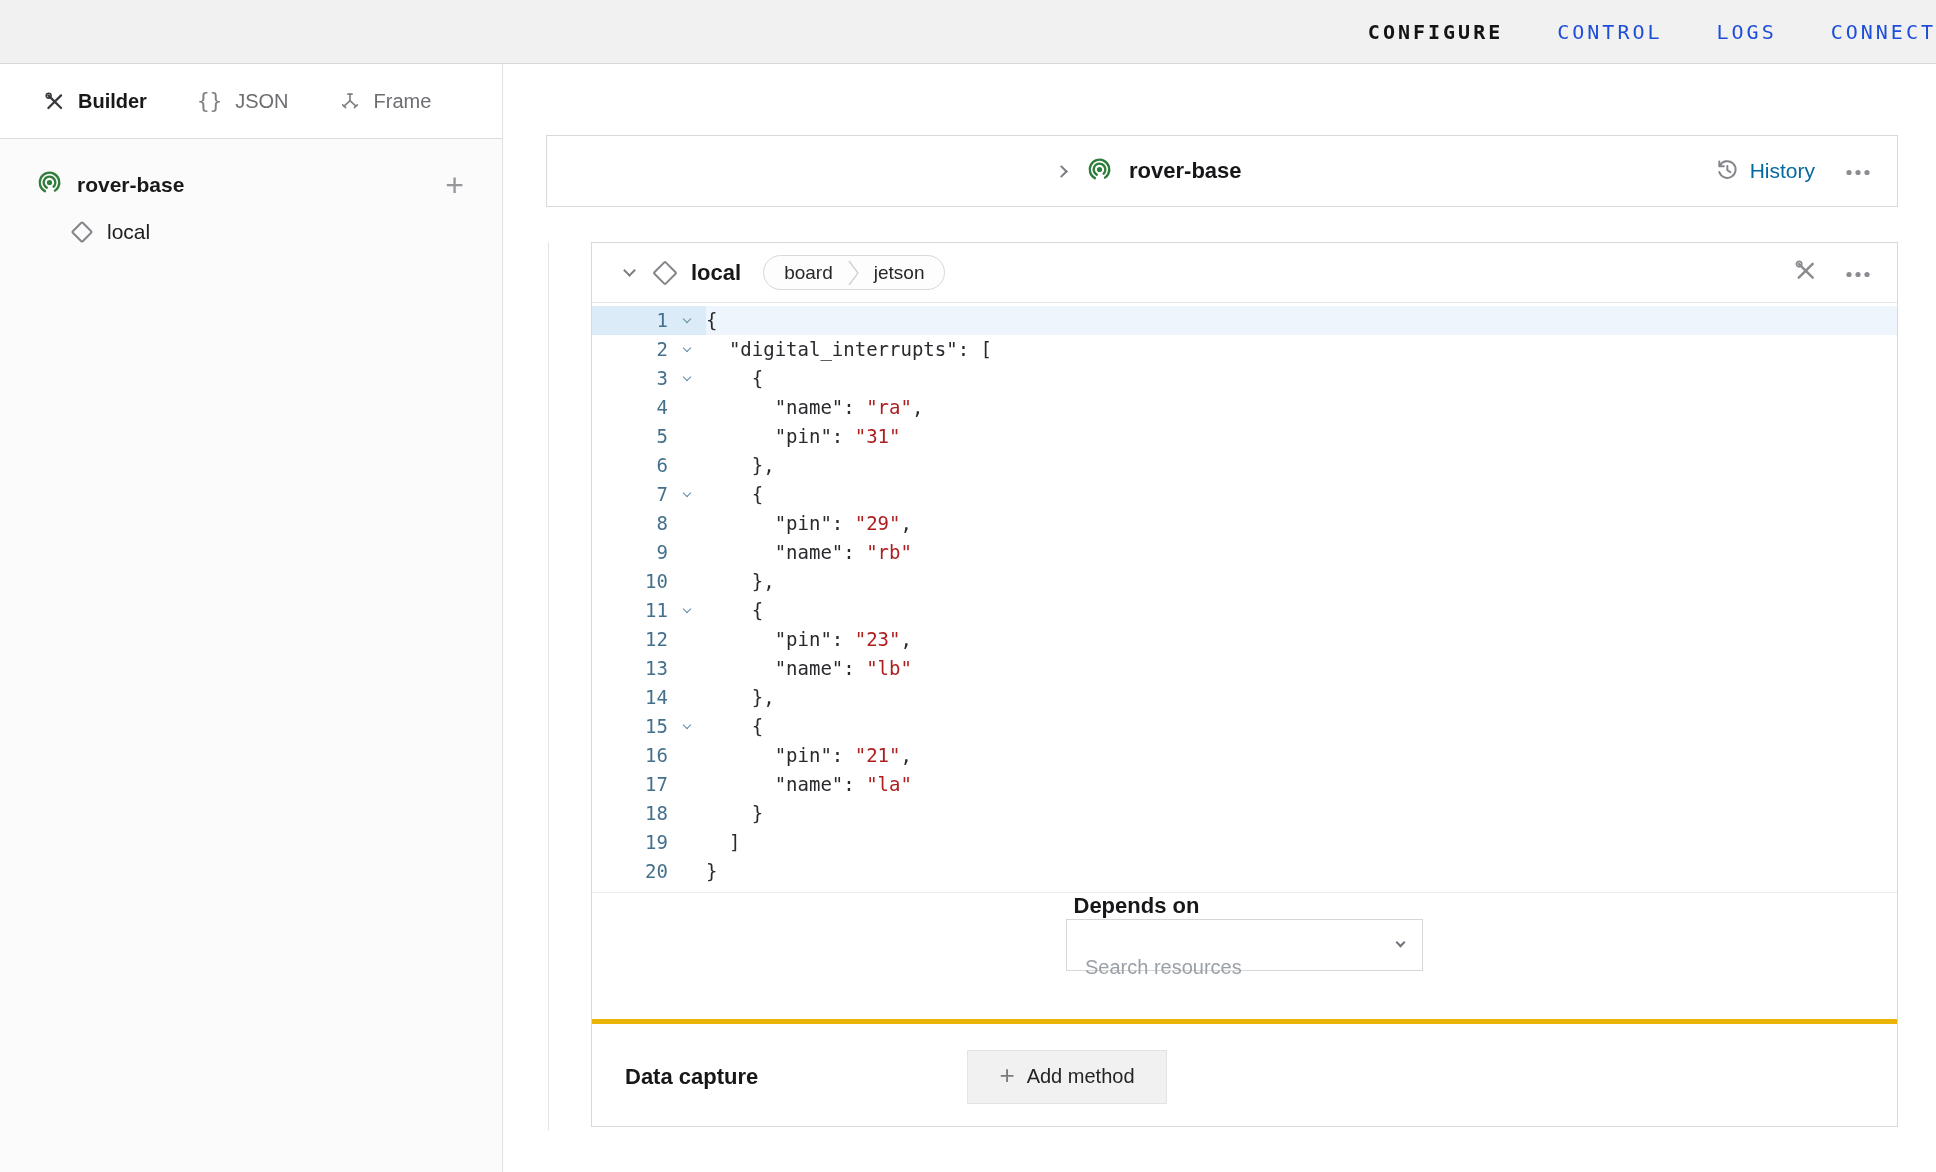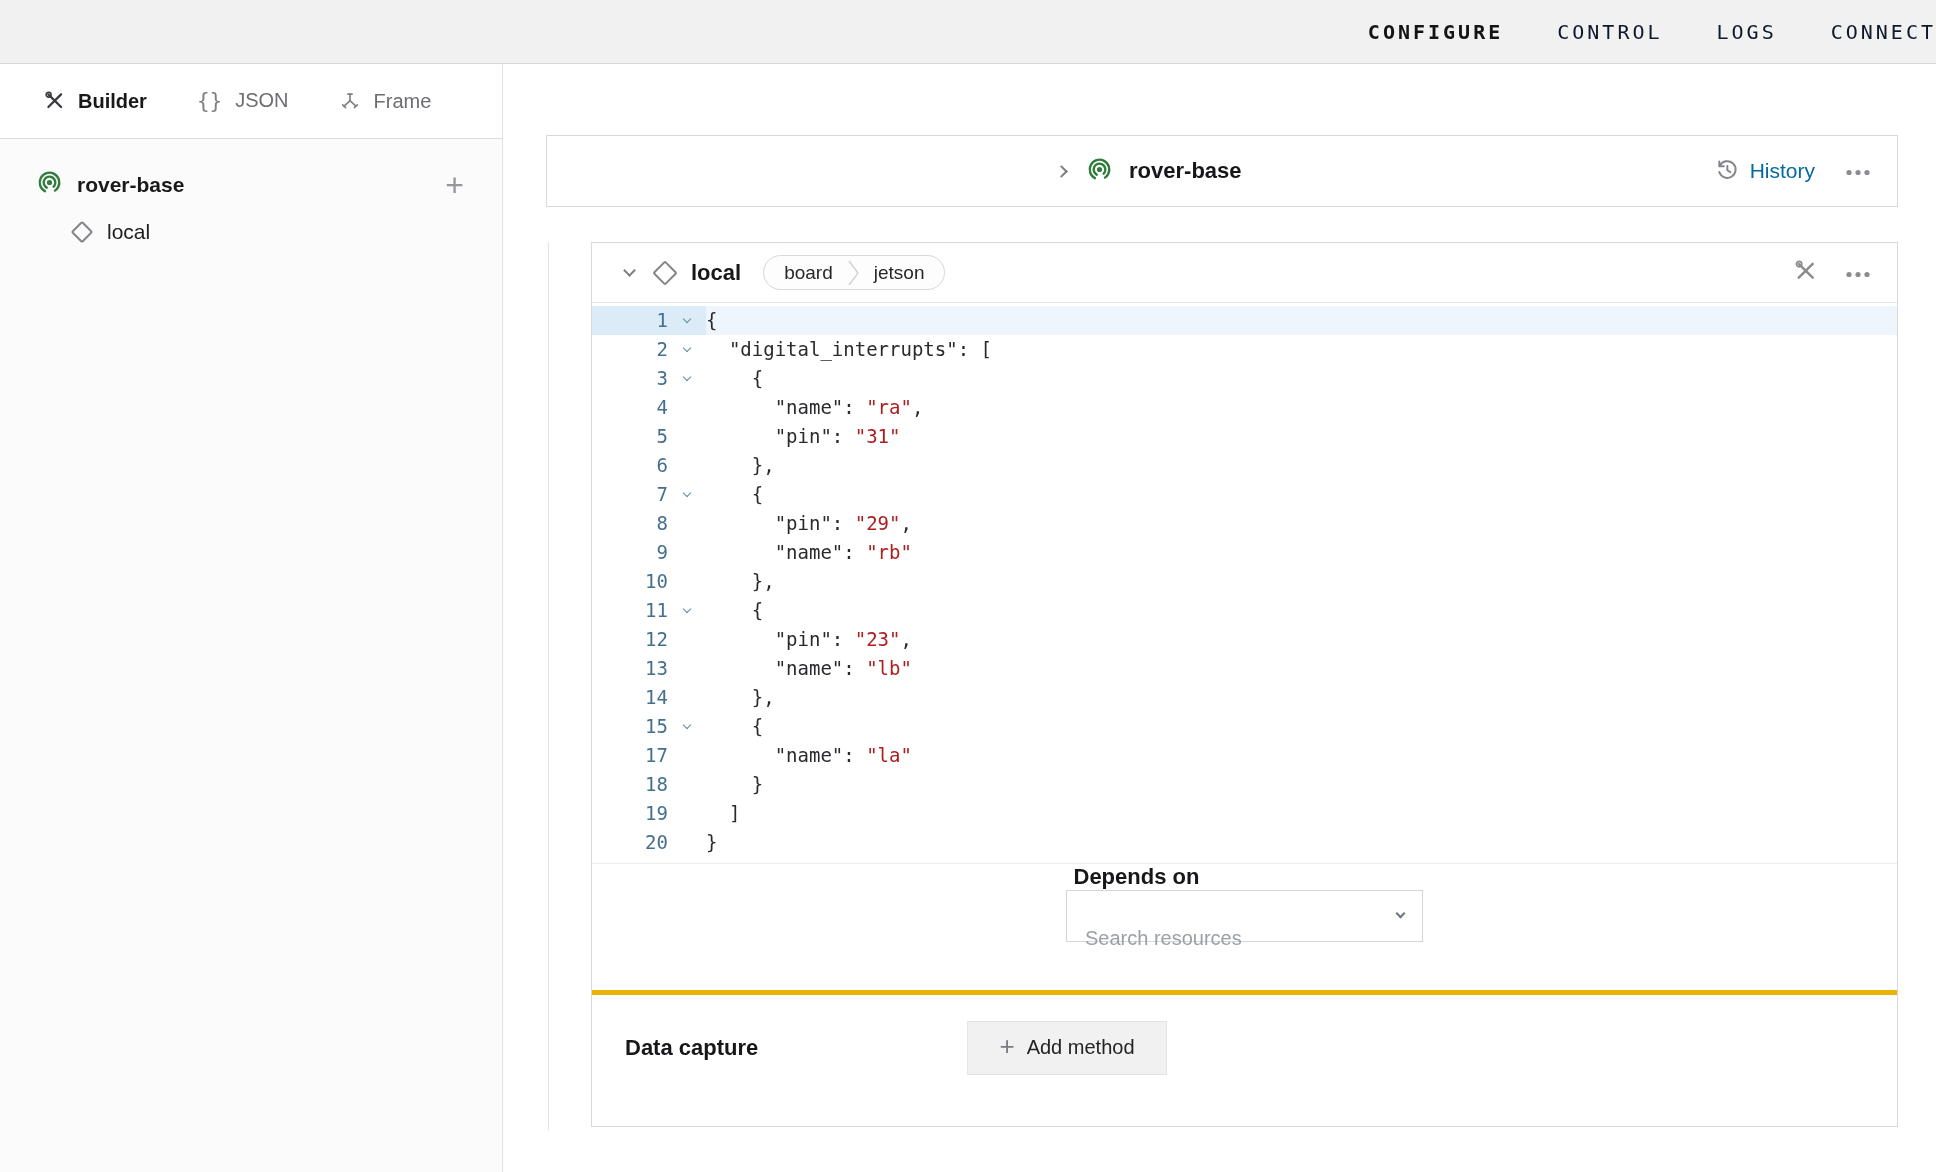--- a/index.html
+++ b/index.html
@@ -3,29 +3,29 @@
 <meta charset="utf-8">
 <style>
   * { margin:0; padding:0; box-sizing:border-box; }
   body { font-family:"Liberation Sans", sans-serif; background:#ffffff; }
   .page { width:1936px; height:1172px; background:#fff; overflow:hidden; position:relative; }
 
   
   .topnav { height:64px; background:#f1f1f1; border-bottom:1px solid #d8d8d8;
             display:flex; align-items:center; padding-left:42px; gap:54px;justify-content:flex-end; }
   .topnav .tab { font-family:"DejaVu Sans Mono", monospace; font-size:20px; letter-spacing:3px;
-                 color:#0f172a; cursor:pointer; }
+                 color:#1d4ed8; cursor:pointer; }
   .topnav .tab.active { font-weight:700; color:#141416; }
 
   
   .body-row { display:flex; height:1108px; }
   .left-col { width:503px; border-right:1px solid #e2e2e2; display:flex; flex-direction:column; background:#fff; }
   .toolbar { height:75px; border-bottom:1px solid #dcdcdc; display:flex; align-items:center;
              padding-left:44px; gap:50px; background:#fff; }
-  .tool-item { display:flex; gap:13px; font-size:20px; color:#6d6d72; cursor:pointer; }
+  .tool-item { display:flex; align-items:center; gap:13px; font-size:20px; color:#6d6d72; cursor:pointer; }
   .tool-item.active { color:#19191b; font-weight:700; }
   .tool-item svg { display:block; }
   .braces { font-family:"DejaVu Sans Mono", monospace; font-size:21px; color:#808086; }
 
   .sidebar { flex:1; background:#fbfbfb; padding-top:30px; }
   .machine-row { display:flex; align-items:center; padding:0 38px 0 36px; gap:14px; }
   .machine-name { font-size:21px; font-weight:700; color:#19191b; flex:1; }
   .add-btn { font-size:32px; font-weight:300; color:#96969b; line-height:20px; cursor:pointer; }
   .resource-row { display:flex; align-items:center; gap:17px; padding:20px 0 0 74px;
                   font-size:21px; color:#202023; cursor:pointer; }
@@ -329,20 +329,27 @@
               <div class="ed-gutter">
                 <span class="ed-num">15</span>
                 <span class="ed-fold">
                   <i class="chev"></i>
                 </span>
               </div>
               <div class="ed-code"><span>    {</span></div>
             </div>
             <div class="ed-row">
               <div class="ed-gutter">
+                <span class="ed-num">16</span>
+                <span class="ed-fold"></span>
+              </div>
+              <div class="ed-code"><span>      "pin": </span><span class="str">"21"</span><span>,</span></div>
+            </div>
+            <div class="ed-row">
+              <div class="ed-gutter">
                 <span class="ed-num">17</span>
                 <span class="ed-fold"></span>
               </div>
               <div class="ed-code"><span>      "name": </span><span class="str">"la"</span></div>
             </div>
             <div class="ed-row">
               <div class="ed-gutter">
                 <span class="ed-num">18</span>
                 <span class="ed-fold"></span>
               </div>

